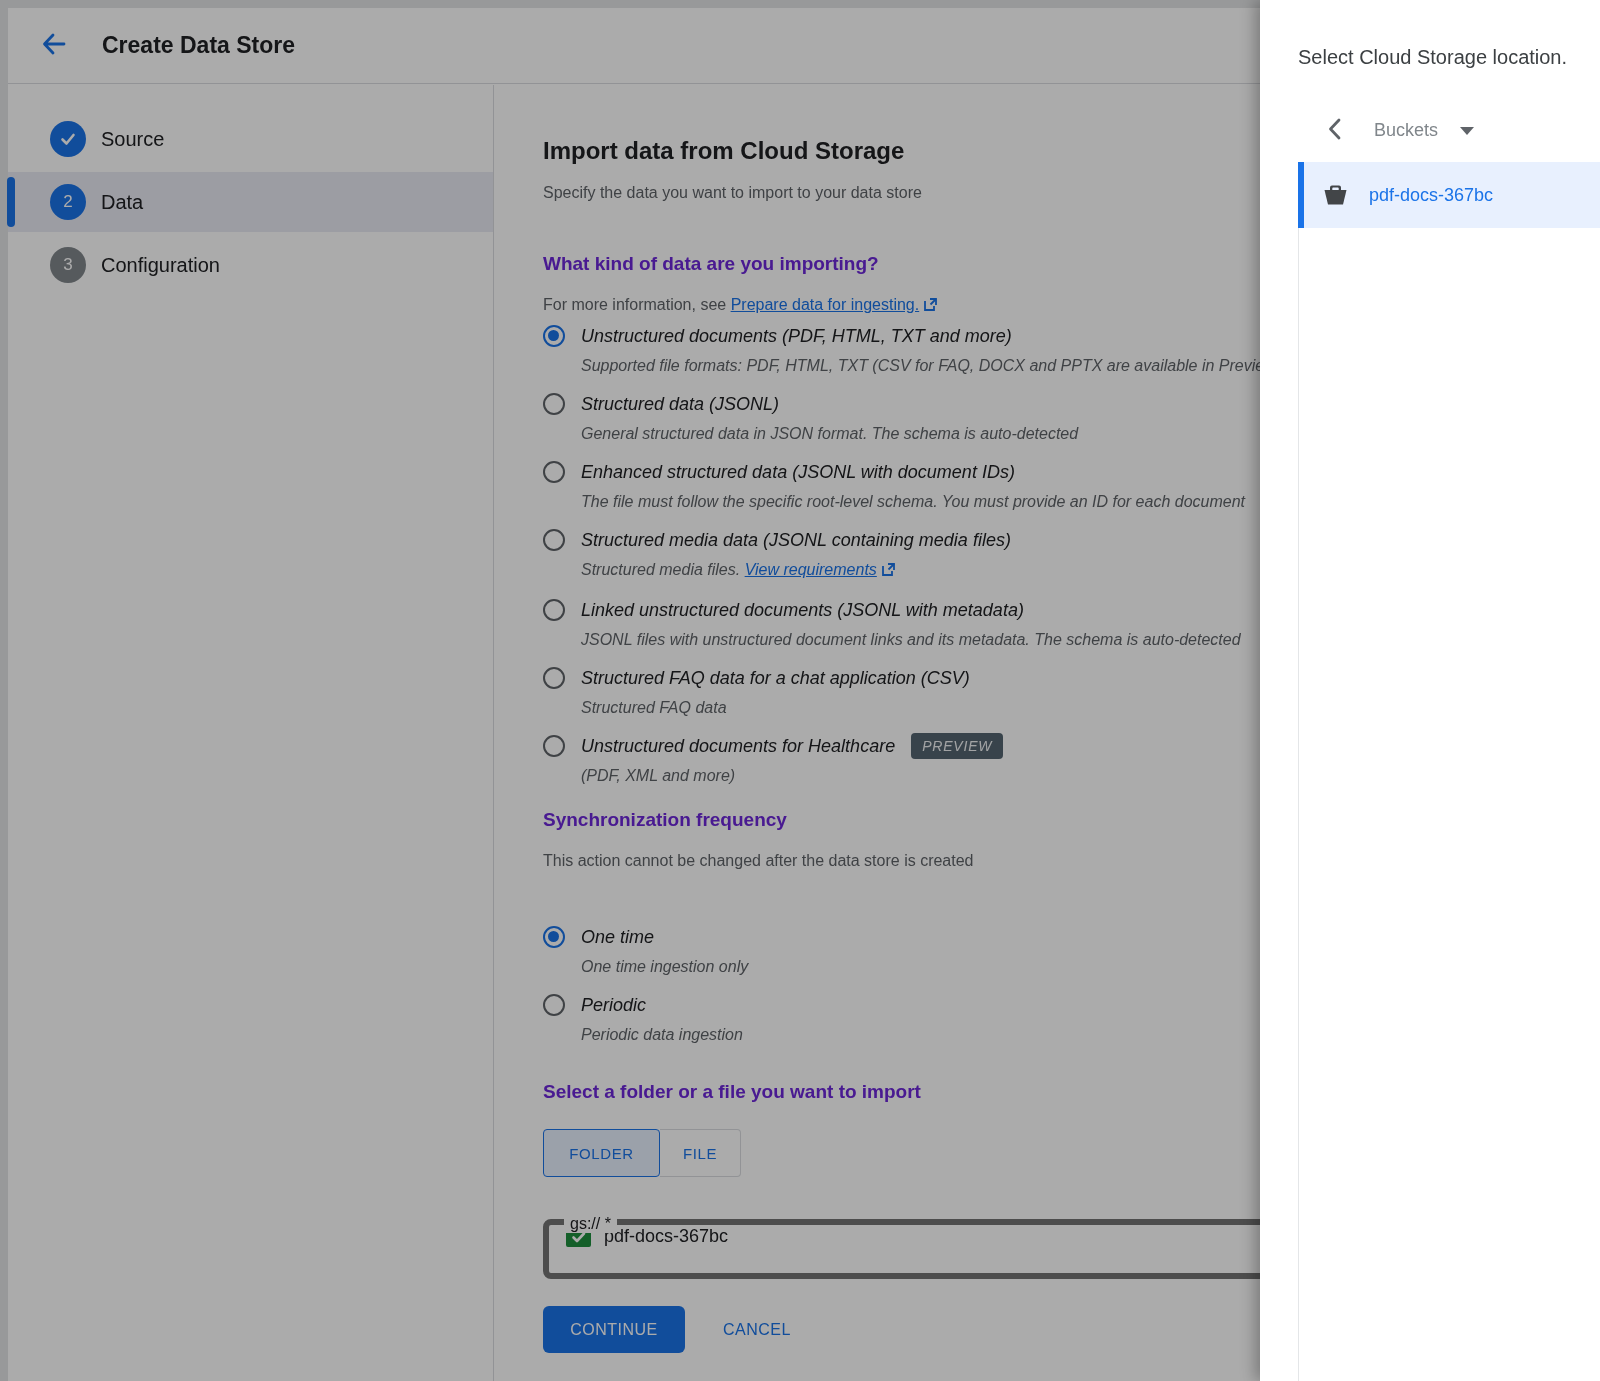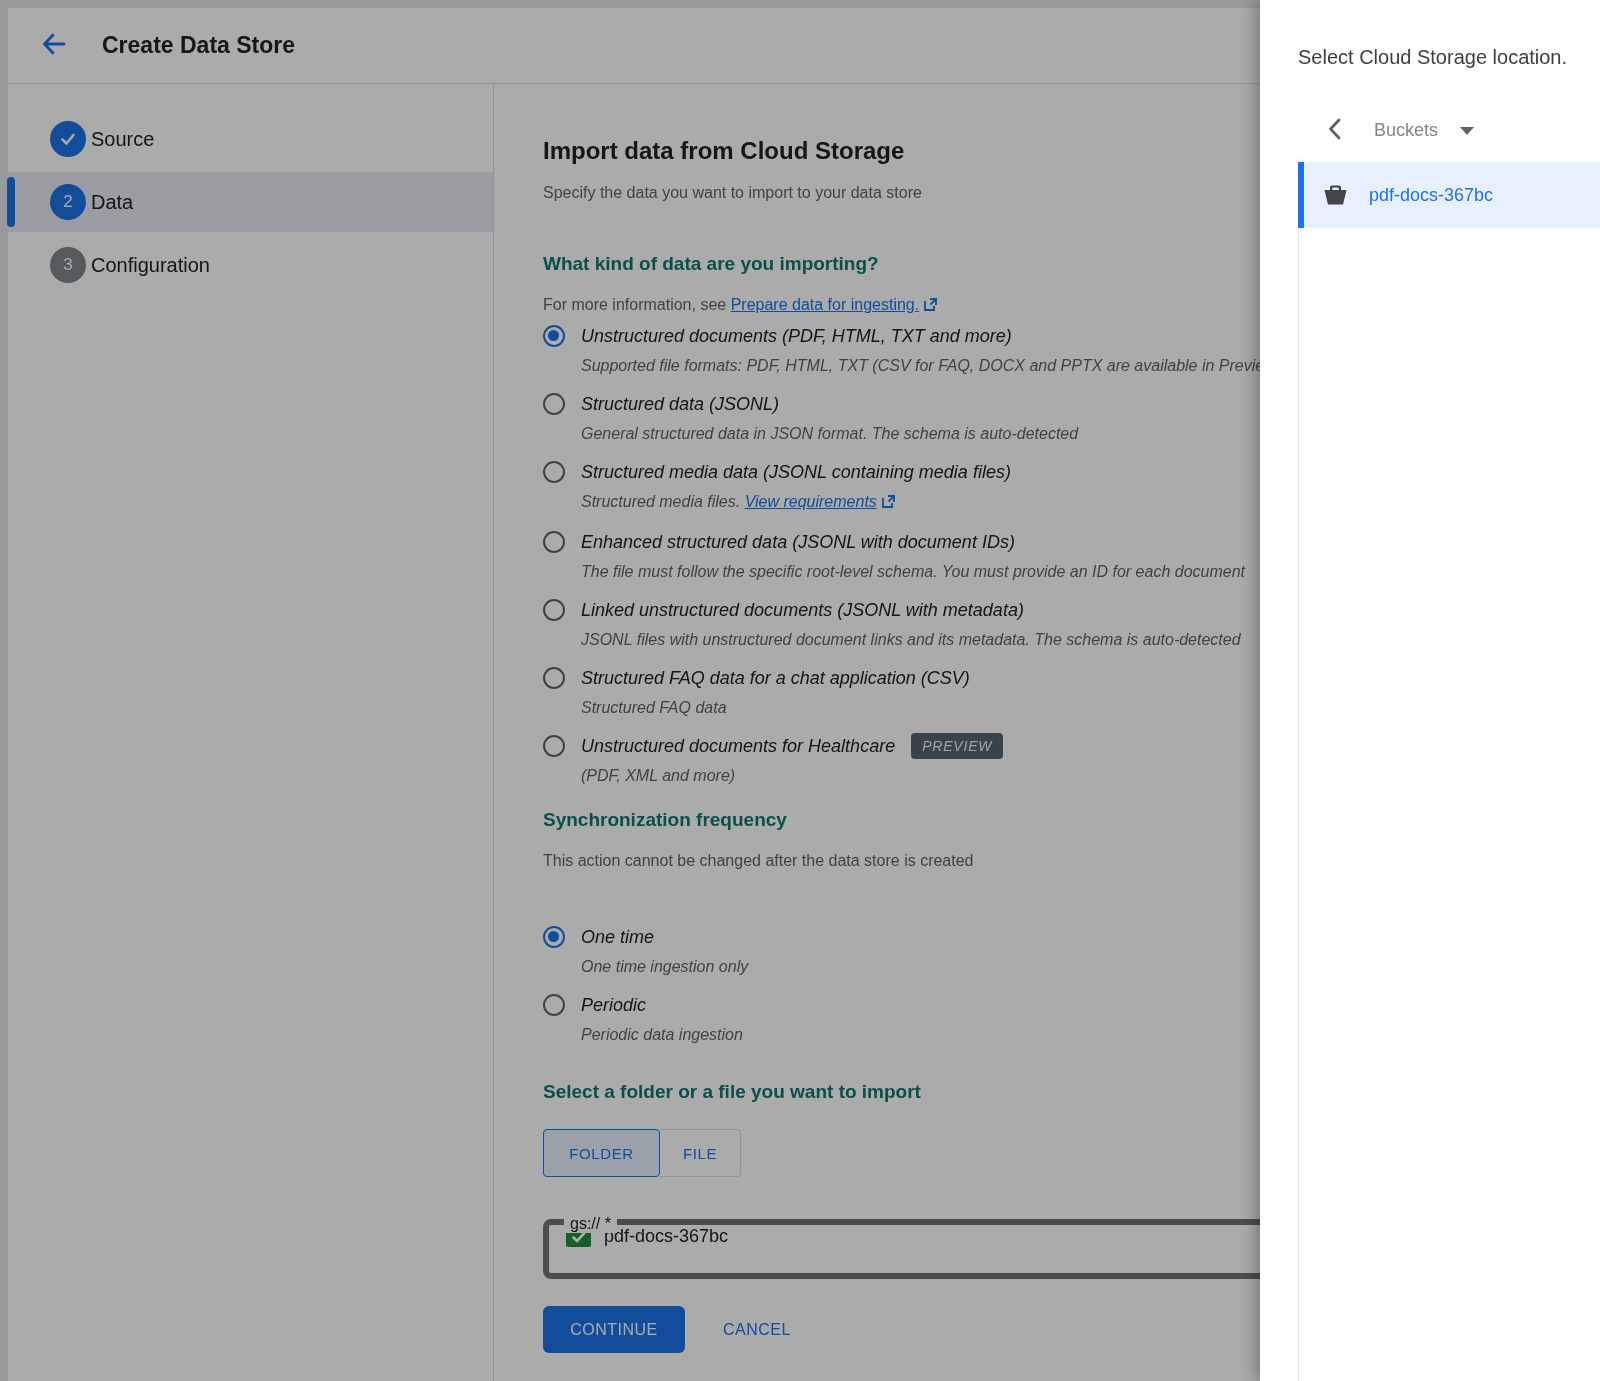--- a/index.html
+++ b/index.html
@@ -20,29 +20,29 @@
     border-right:1px solid #dadce0; padding-top:24px; }
   .step { position:relative; height:60px; display:flex; align-items:center; margin-bottom:3px; }
   .step.active { background:#e9ebf4; }
   .step.active .bar { position:absolute; left:-1px; top:5px; bottom:5px; width:8px;
     background:#1a73e8; border-radius:4px; }
   .step-circle { width:36px; height:36px; border-radius:50%; margin-left:42px;
     display:flex; align-items:center; justify-content:center;
     color:#fff; font-size:17px; font-weight:500; }
   .step-circle.blue { background:#1a73e8; }
   .step-circle.gray { background:#80868b; }
-  .step-label { margin-left:5px; font-size:20px; color:#202124; }
+  .step-label { margin-left:15px; font-size:20px; color:#202124; }
 
   
   .main { position:absolute; left:494px; top:77px; right:0; bottom:0; background:#fff; }
   .content { position:absolute; left:41px; top:0; width:1045px; }
   .content > div { position:absolute; white-space:nowrap; }
 
   .h1 { font-size:24px; font-weight:600; color:#202124; }
-  .h2 { font-size:19px; font-weight:600; color:#0f766e; }
+  .h2 { font-size:19px; font-weight:600; color:#6d28d9; }
   .sub { font-size:16px; color:#5f6368; }
   a.gl { color:#1a73e8; text-decoration:underline; cursor:pointer; }
   .launch { vertical-align:-2px; margin-left:4px; }
 
   .opt { margin-bottom:15px;font-style:italic; }
   .opt-row { display:flex; align-items:center; height:24px; }
   .radio { width:22px; height:22px; border-radius:50%; border:2.5px solid #5f6368;
     flex:0 0 22px; position:relative; cursor:pointer; }
   .radio.selected { border-color:#1a73e8; }
   .radio.selected::after { content:""; position:absolute; left:3px; top:3px;
@@ -162,36 +162,36 @@
         <div class="opt">
           <div class="opt-row">
             <span class="radio"></span>
             <span class="opt-label">Structured data (JSONL)</span>
           </div>
           <div class="opt-desc">General structured data in JSON format. The schema is auto-detected</div>
         </div>
         <div class="opt">
           <div class="opt-row">
             <span class="radio"></span>
+            <span class="opt-label">Enhanced structured data (JSONL with document IDs)</span>
+          </div>
+          <div class="opt-desc">The file must follow the specific root-level schema. You must provide an ID for each document</div>
+        </div>
+        <div class="opt">
+          <div class="opt-row">
+            <span class="radio"></span>
             <span class="opt-label">Structured media data (JSONL containing media files)</span>
           </div>
           <div class="opt-desc">
             <span>Structured media files. </span><a class="gl">View requirements</a><span class="launch"><svg width="15" height="15" viewBox="0 0 15 15">
                   <path d="M2 4 V13 H11 V9" stroke="#1a73e8" stroke-width="1.8" fill="none"></path>
                   <path d="M7 2 H13 V8" stroke="#1a73e8" stroke-width="1.8" fill="none"></path>
                   <path d="M13 2 L7.5 7.5" stroke="#1a73e8" stroke-width="1.8" fill="none"></path>
                 </svg></span>
           </div>
-        </div>
-        <div class="opt">
-          <div class="opt-row">
-            <span class="radio"></span>
-            <span class="opt-label">Enhanced structured data (JSONL with document IDs)</span>
-          </div>
-          <div class="opt-desc">The file must follow the specific root-level schema. You must provide an ID for each document</div>
         </div>
         <div class="opt">
           <div class="opt-row">
             <span class="radio"></span>
             <span class="opt-label">Linked unstructured documents (JSONL with metadata)</span>
           </div>
           <div class="opt-desc">JSONL files with unstructured document links and its metadata. The schema is auto-detected</div>
         </div>
         <div class="opt">
           <div class="opt-row">

